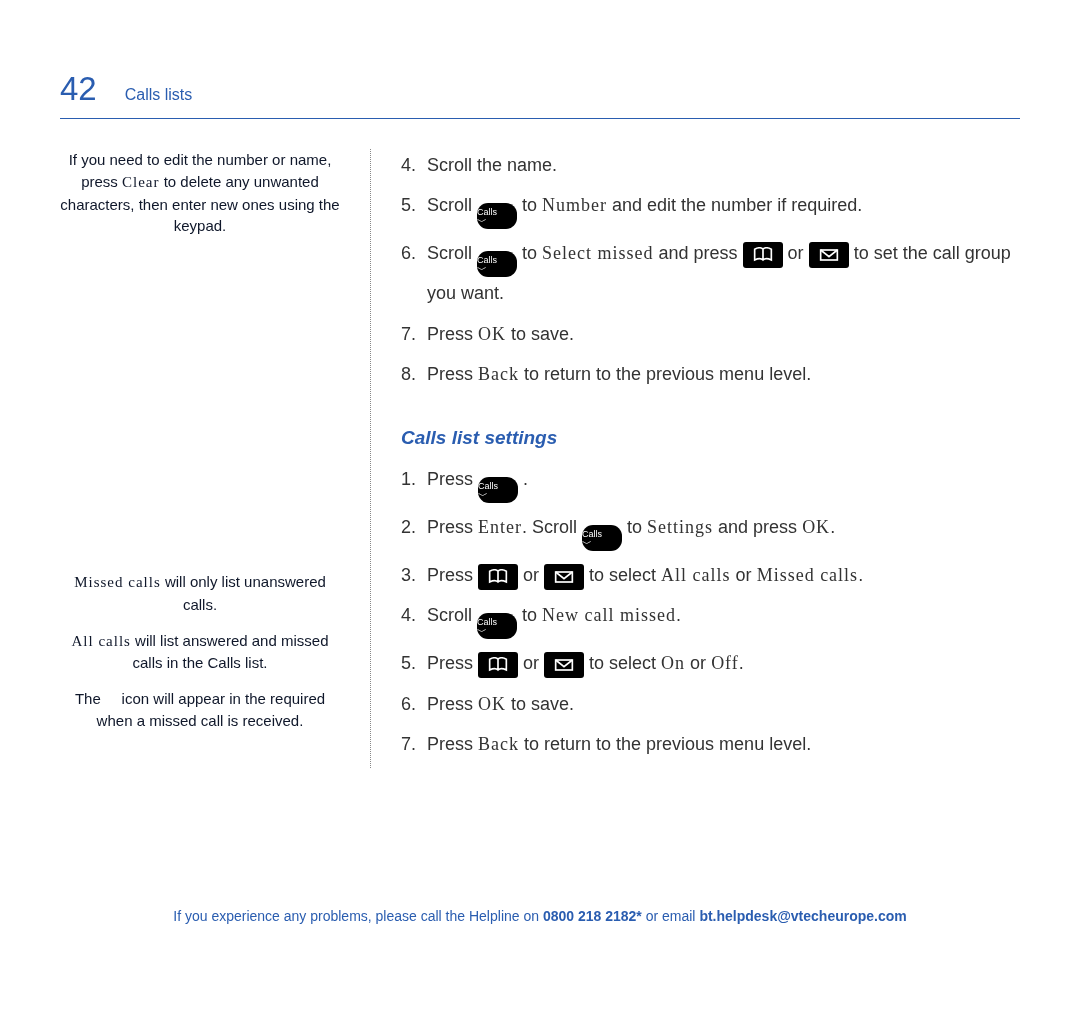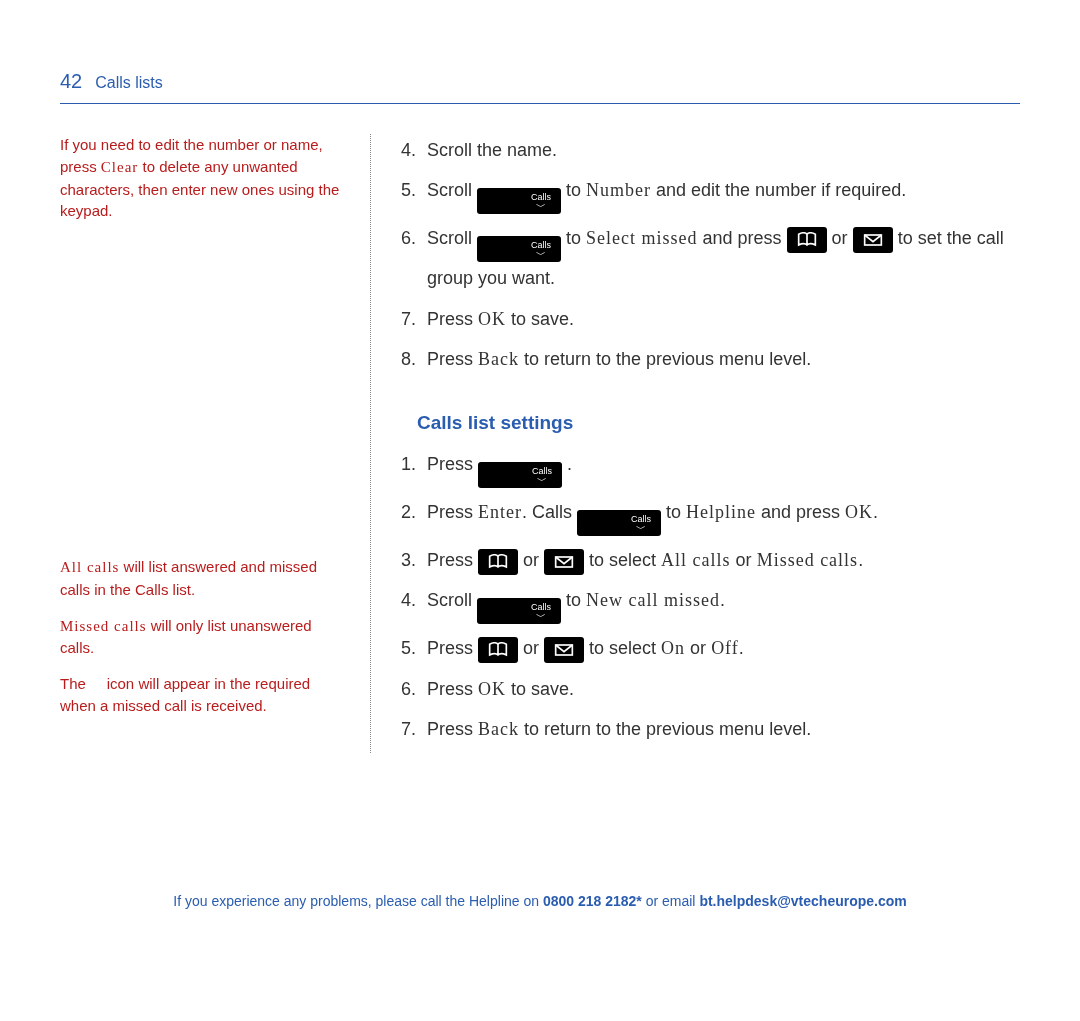--- a/index.html
+++ b/index.html
@@ -16,39 +16,40 @@
   }
   .header-row {
     display: flex;
     align-items: baseline;
     border-bottom: 1px solid #2a5db0;
     padding-bottom: 10px;
     margin-bottom: 30px;
     color: #2a5db0;
   }
   .page-number {
-    font-size: 20px;
+    font-size: 33px;
     font-weight: 400;
-    margin-right: 13px;
+    margin-right: 28px;
     text-align: center;
   }
   .section-title {
     font-size: 16px;
     font-weight: 400;
   }
   .columns {
     display: flex;
     gap: 30px;
   }
   .col-left {
     width: 280px;
     flex: 0 0 280px;
     font-size: 15px;
     line-height: 1.45;
-    color: #b91c1c;
+    color: #0f172a;
+    text-align: center;
   }
   .col-left p { margin: 0 0 14px 0; }
   .divider {
     width: 0;
     border-right: 1px dotted #888;
   }
   .col-right {
     flex: 1;
     font-size: 18px;
     line-height: 1.8;
@@ -66,41 +67,41 @@
   }
   .step-num {
     position: absolute;
     left: 0;
     top: 0;
   }
   .subheading {
     color: #2a5db0;
     font-size: 19px;
     font-weight: 600;
-    margin: 30px 0 8px 16px;
+    margin: 30px 0 8px 0;
+    font-style: italic;
   }
   .soft-label {
     font-family: Georgia, "Times New Roman", serif;
     letter-spacing: 1px;
   }
   .key-calls {
     display: inline-flex;
     flex-direction: column;
-    align-items: center;
+    align-items: flex-start;
     justify-content: center;
     background: #000;
     color: #fff;
     width: 40px;
     height: 26px;
-    border-radius: 3px;
+    border-radius: 11px;
     font-size: 10px;
     line-height: 1;
     vertical-align: -4px;
     position: relative;
-    padding-left: 44px;
   }
   .key-calls .lbl { font-size: 9px; margin-top:1px;}
   .key-calls .chev { font-size: 10px; line-height: 0.6; margin-top:2px;}
   .key-icon {
     display: inline-flex;
     align-items: center;
     justify-content: center;
     background: #000;
     color: #fff;
     width: 40px;
@@ -131,24 +132,24 @@
   <div class="columns">
 
     <div class="col-left">
       <p>
         <span>If you need to edit the number or name, press </span><span class="soft-label">Clear</span><span> to delete any unwanted characters, then enter new ones using the keypad.</span>
       </p>
 
       <div class="sp-top"></div>
 
       <p>
+        <span class="soft-label">Missed calls</span><span> will only list unanswered calls.</span>
+      </p>
+      <p>
         <span class="soft-label">All calls</span><span> will list answered and missed calls in the Calls list.</span>
-      </p>
-      <p>
-        <span class="soft-label">Missed calls</span><span> will only list unanswered calls.</span>
       </p>
       <p>
         <span>The </span>&nbsp;&nbsp;&nbsp;<span> icon will appear in the required when a missed call is received.</span>
       </p>
     </div>
 
     <div class="divider"></div>
 
     <div class="col-right">
 
@@ -205,26 +206,26 @@
           <span class="step-num">1.</span>
           <span>Press </span>
           <span class="key-calls">
               <span class="lbl">Calls</span>
               <span class="chev">﹀</span>
             </span>
           <span>.</span>
         </li>
         <li>
           <span class="step-num">2.</span>
-          <span>Press </span><span class="soft-label">Enter</span><span>. Calls </span>
-          <span class="key-calls">
-              <span class="lbl">Calls</span>
-              <span class="chev">﹀</span>
-            </span>
-          <span> to </span><span class="soft-label">Helpline</span><span> and press </span><span class="soft-label">OK</span><span>.</span>
+          <span>Press </span><span class="soft-label">Enter</span><span>. Scroll </span>
+          <span class="key-calls">
+              <span class="lbl">Calls</span>
+              <span class="chev">﹀</span>
+            </span>
+          <span> to </span><span class="soft-label">Settings</span><span> and press </span><span class="soft-label">OK</span><span>.</span>
         </li>
         <li>
           <span class="step-num">3.</span>
           <span>Press </span>
           <span class="key-icon">
               <svg viewBox="0 0 24 18">
                 <path fill="none" stroke="#fff" stroke-width="2" d="M2 2 C6 0 10 0 12 2 C14 0 18 0 22 2 L22 15 C18 13 14 13 12 15 C10 13 6 13 2 15 Z M12 2 L12 15"></path>
               </svg>
             </span>
           <span> or </span>

